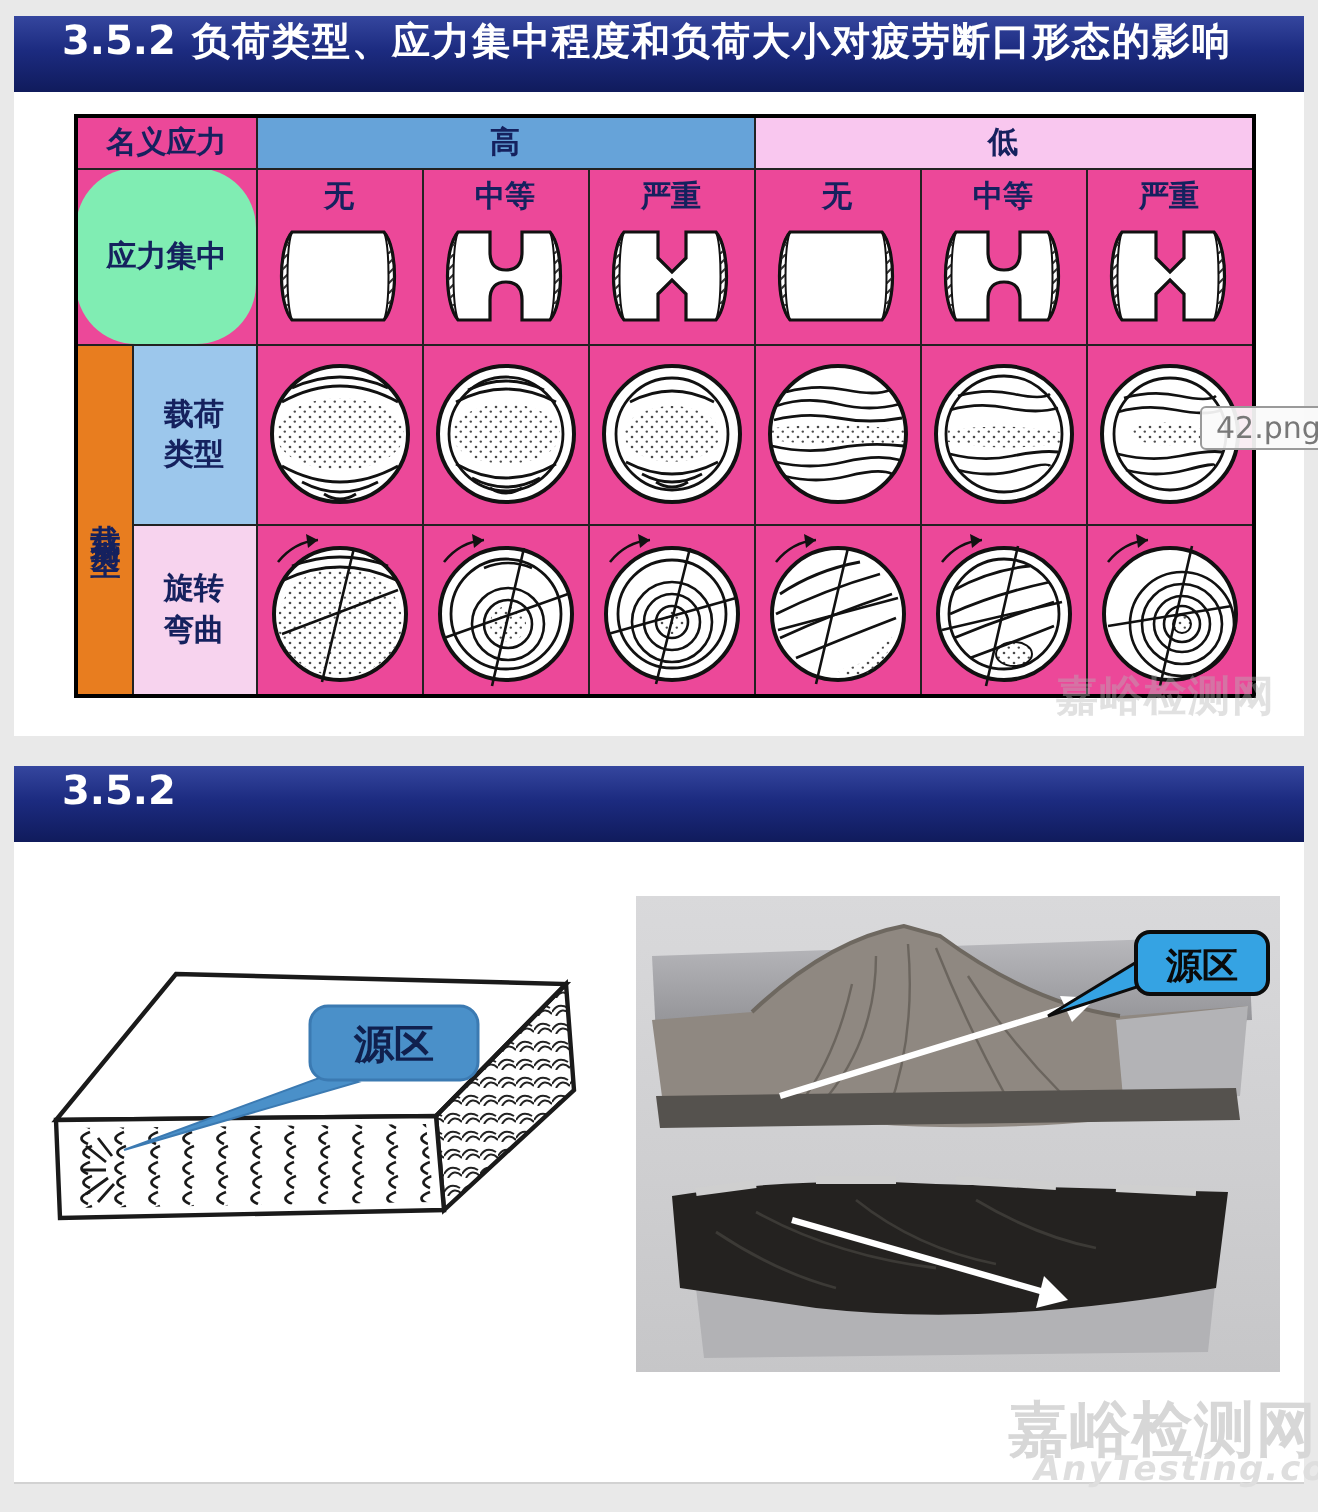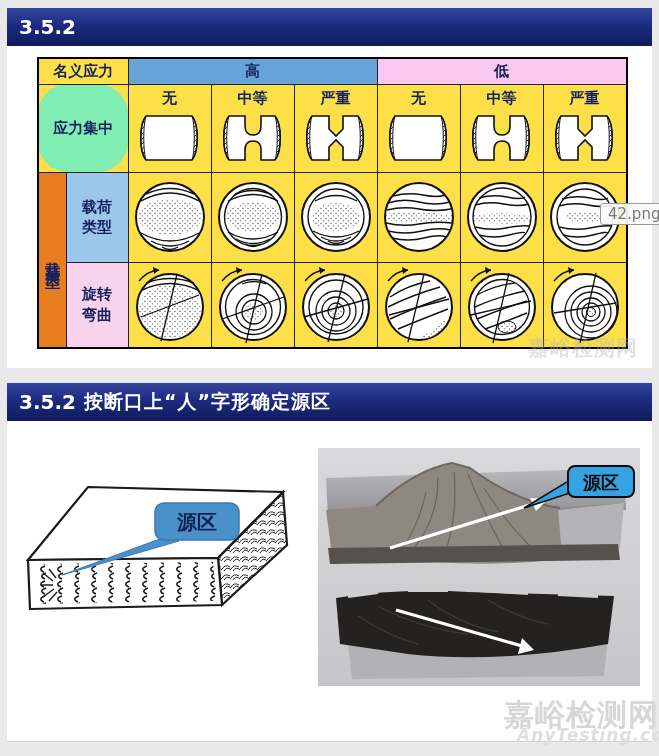--- a/index.html
+++ b/index.html
@@ -2,26 +2,26 @@
 <html><head>
 <meta charset="utf-8">
 <style>
   html,body { margin:0; padding:0; }
   body { background:#e9e9e9; font-family:"DejaVu Sans","Liberation Sans",sans-serif; }
   .page { position:relative; width:659px; height:756px; overflow:hidden; background:#e9e9e9; }
   .panel { position:absolute; left:7px; width:645px; background:#ffffff; }
   .panel1 { top:8px; height:360px; }
   .panel2 { top:383px; height:358px; border-bottom:1px solid #d2d2d2; }
   .hdr { height:38px; background:linear-gradient(180deg,#35469e 0%,#1c2b80 45%,#101b5c 100%);
-         color:#fff; display:flex; align-items:center; padding:0 12px; box-sizing:border-box; }
+         color:#fff; display:flex; align-items:flex-start; padding:0 24px; box-sizing:border-box; }
   .hdr .num { font-weight:bold; font-size:20px; margin-right:8px; }
   .hdr .ttl { font-weight:bold; font-size:19px; letter-spacing:1px; }
   
   table.ftab { position:absolute; left:30px; top:49px; border-collapse:collapse; table-layout:fixed;
-               border:2px solid #000; background:#fde047; }
+               border:2px solid #000; background:#ec4899; }
   table.ftab td { border:1px solid #222; text-align:center; vertical-align:middle; padding:0;
                   font-weight:bold; color:#15215e; font-size:15px; overflow:hidden; }
   td.c-high { background:#66a3d9; }
   td.c-low  { background:#f9c7ef; }
   td.c-grn  { background:#80edb3;border-radius:30px; }
   td.c-org  { background:#e87d1f; color:#ffffff; }
   td.c-bblu { background:#9cc7ec; }
   td.c-rpnk { background:#f7d3ee; }
   .vt { writing-mode:vertical-rl; letter-spacing:4px; font-size:15px; display:inline-block; }
   .wrap2 { width:2.4em; margin:0 auto; line-height:1.35; }
@@ -64,20 +64,21 @@
       <path d="M13,1 Q5,4 12,7 M14,8 Q6,11 13,14" stroke="#1a1a1a" stroke-width="1.4" fill="none"></path>
     </pattern>
   </defs>
 </svg>
 
 <div class="page">
 
   <div class="panel panel1">
     <div class="hdr">
       <span class="num">3.5.2</span>
+      <span class="ttl">负荷类型、应力集中程度和负荷大小对疲劳断口形态的影响</span>
     </div>
 
     <table class="ftab">
       <colgroup>
           <col style="width:28px">
           <col style="width:62px">
           <col style="width:82px">
           <col style="width:82px">
           <col style="width:82px">
           <col style="width:82px">
@@ -274,21 +275,20 @@
       </table>
 
     <div class="wm-faint">嘉峪检测网</div>
   </div>
 
   <div class="tip">42.png</div>
 
   <div class="panel panel2">
     <div class="hdr">
       <span class="num">3.5.2</span>
-      <span class="ttl">按断口上“人”字形确定源区</span>
     </div>
 
     <div class="diagram">
       <svg width="300" height="185" viewBox="0 0 300 185">
 
         <polygon points="73,42 268,47 203,113 13,115" fill="#ffffff" stroke="#1a1a1a" stroke-width="2.2"></polygon>
 
         <polygon points="203,113 268,47 272,100 207,160" fill="url(#scrib)" stroke="#1a1a1a" stroke-width="2.2"></polygon>
 
         <polygon points="13,115 203,113 207,160 15,164" fill="#ffffff" stroke="#1a1a1a" stroke-width="2.2"></polygon>

